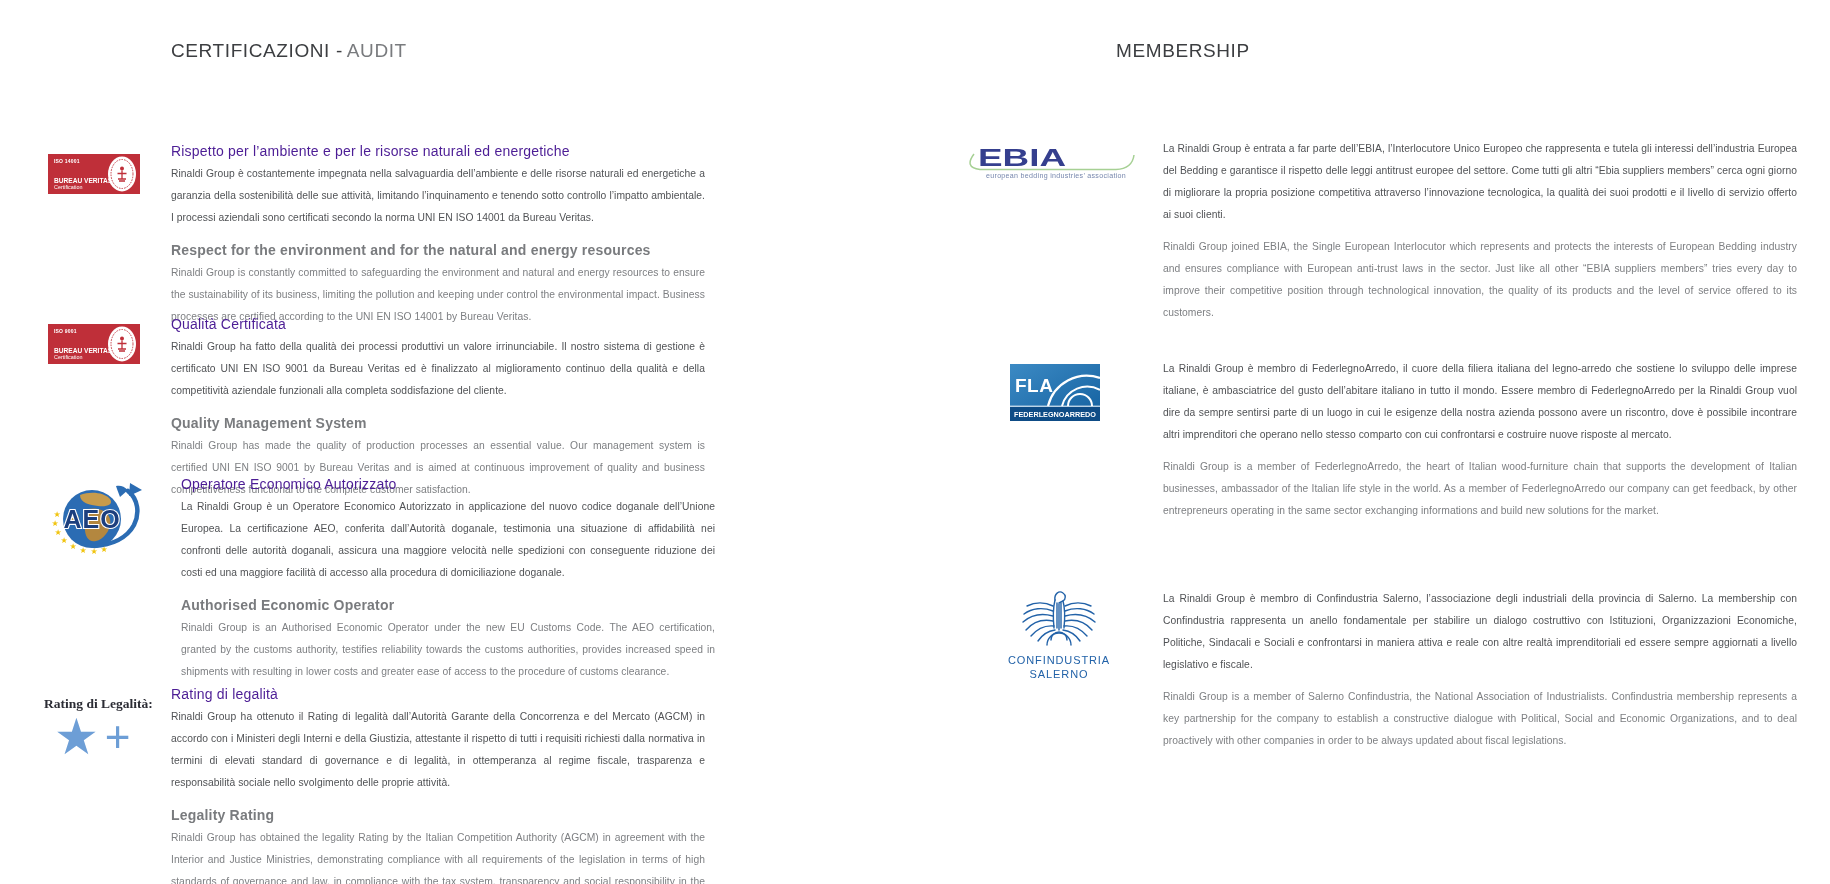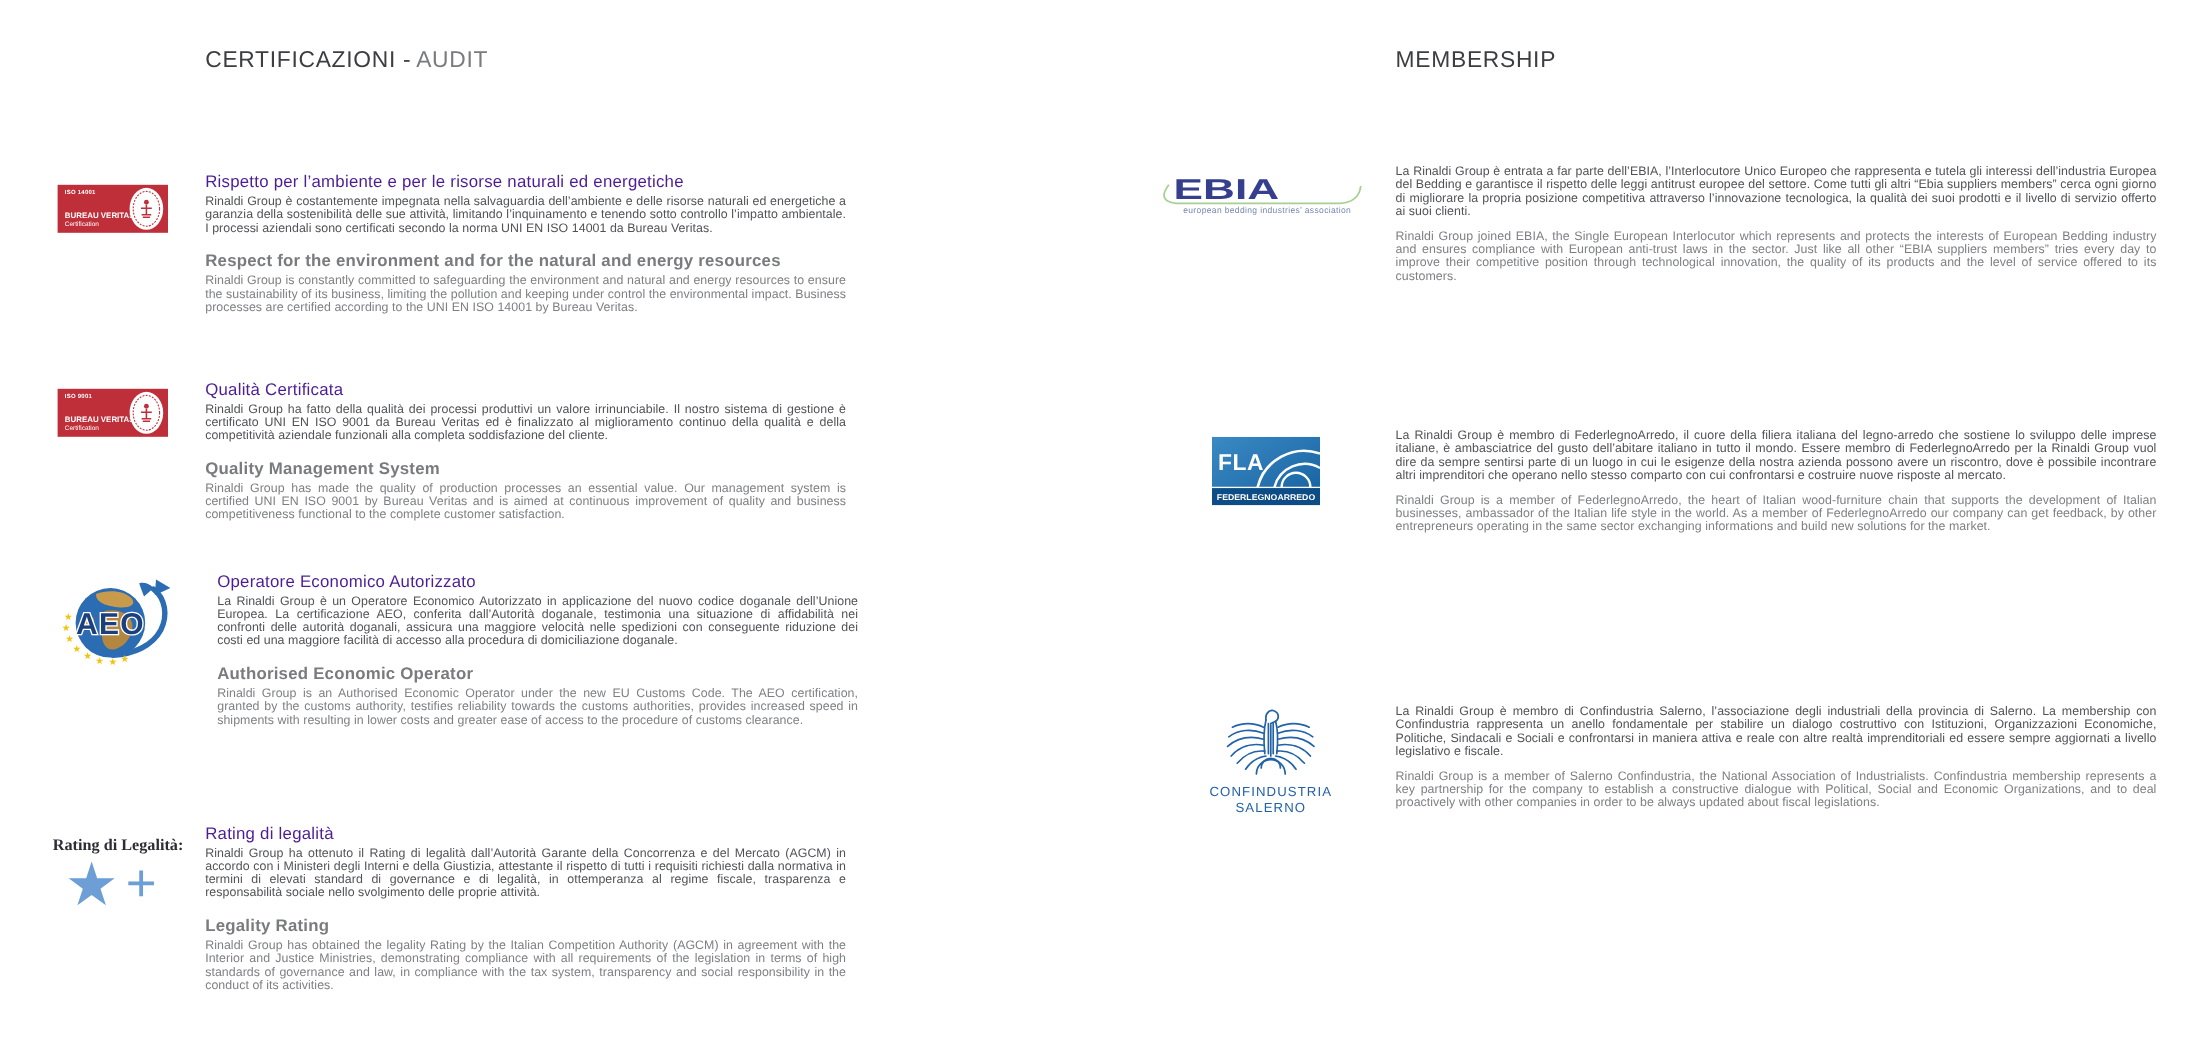--- a/index.html
+++ b/index.html
@@ -11,21 +11,21 @@
 
   
   .page-title { position:absolute; font-size:19px; letter-spacing:.6px; white-space:nowrap; }
   .t-dark  { color:#3c3e41; }
   .t-light { color:#797b7e; margin-left:4px; }
 
   
   .sec, .blk { position:absolute; }
   .sec h2 { margin:0 0 4px 0; font-size:14px; font-weight:normal; color:#4c1d95; letter-spacing:.2px; }
   .sec h3 { margin:13px 0 4px 0; font-size:14px; font-weight:bold; color:#797b7e; letter-spacing:.2px; }
-  .b { margin:0; font-size:10.3px; line-height:11px; text-align:justify; letter-spacing:.05px; }
+  .b { margin:0; font-size:10.3px; line-height:22px; text-align:justify; letter-spacing:.05px; }
   .b.it { color:#505255; }
   .b.en { color:#7d7f82; }
   .blk .b.en { margin-top:10px; }
 
   
   .bv { position:absolute; width:92px; height:40px; background:#bf2f39; }
   .bv-left { position:absolute; left:6px; top:4px; bottom:4px; width:58px;
              display:flex; flex-direction:column; color:#fff; }
   .bv-iso  { font-size:5px; font-weight:bold; letter-spacing:.2px; }
   .bv-name { font-size:6.6px; font-weight:bold; margin-top:auto; white-space:nowrap; }
@@ -140,21 +140,21 @@
     </div>
   </div>
 
   <section class="sec" style="left:171px; top:686px; width:534px;">
     <h2>Rating di legalità</h2>
     <p class="b it">Rinaldi Group ha ottenuto il Rating di legalità dall’Autorità Garante della Concorrenza e del Mercato (AGCM) in accordo con i Ministeri degli Interni e della Giustizia, attestante il rispetto di tutti i requisiti richiesti dalla normativa in termini di elevati standard di governance e di legalità, in ottemperanza al regime fiscale, trasparenza e responsabilità sociale nello svolgimento delle proprie attività.</p>
     <h3>Legality Rating</h3>
     <p class="b en">Rinaldi Group has obtained the legality Rating by the Italian Competition Authority (AGCM) in agreement with the Interior and Justice Ministries, demonstrating compliance with all requirements of the legislation in terms of high standards of governance and law, in compliance with the tax system, transparency and social responsibility in the conduct of its activities.</p>
   </section>
 
-  <header class="page-title" style="left:1163px; top:40px;">
+  <header class="page-title" style="left:1116px; top:40px;">
     <span class="t-dark">MEMBERSHIP</span>
   </header>
 
   <svg class="ebia-logo" style="left:966px; top:144px;" width="174" height="38" viewBox="0 0 174 38">
     <path d="M8 10 C 2 18 2 24 14 25.5 L150 25.5 C 162 25 167 19 168 11" fill="none" stroke="#a6d094" stroke-width="1.5"></path>
     <text x="12" y="22" font-size="24" font-weight="bold" fill="#353f8e" textLength="88" lengthAdjust="spacingAndGlyphs">EBIA</text>
     <text x="20" y="33.5" font-size="7.2" fill="#7787ad" letter-spacing=".3" textLength="140" lengthAdjust="spacingAndGlyphs">european bedding industries’ association</text>
   </svg>
 
   <section class="blk" style="left:1163px; top:138px; width:634px;">

